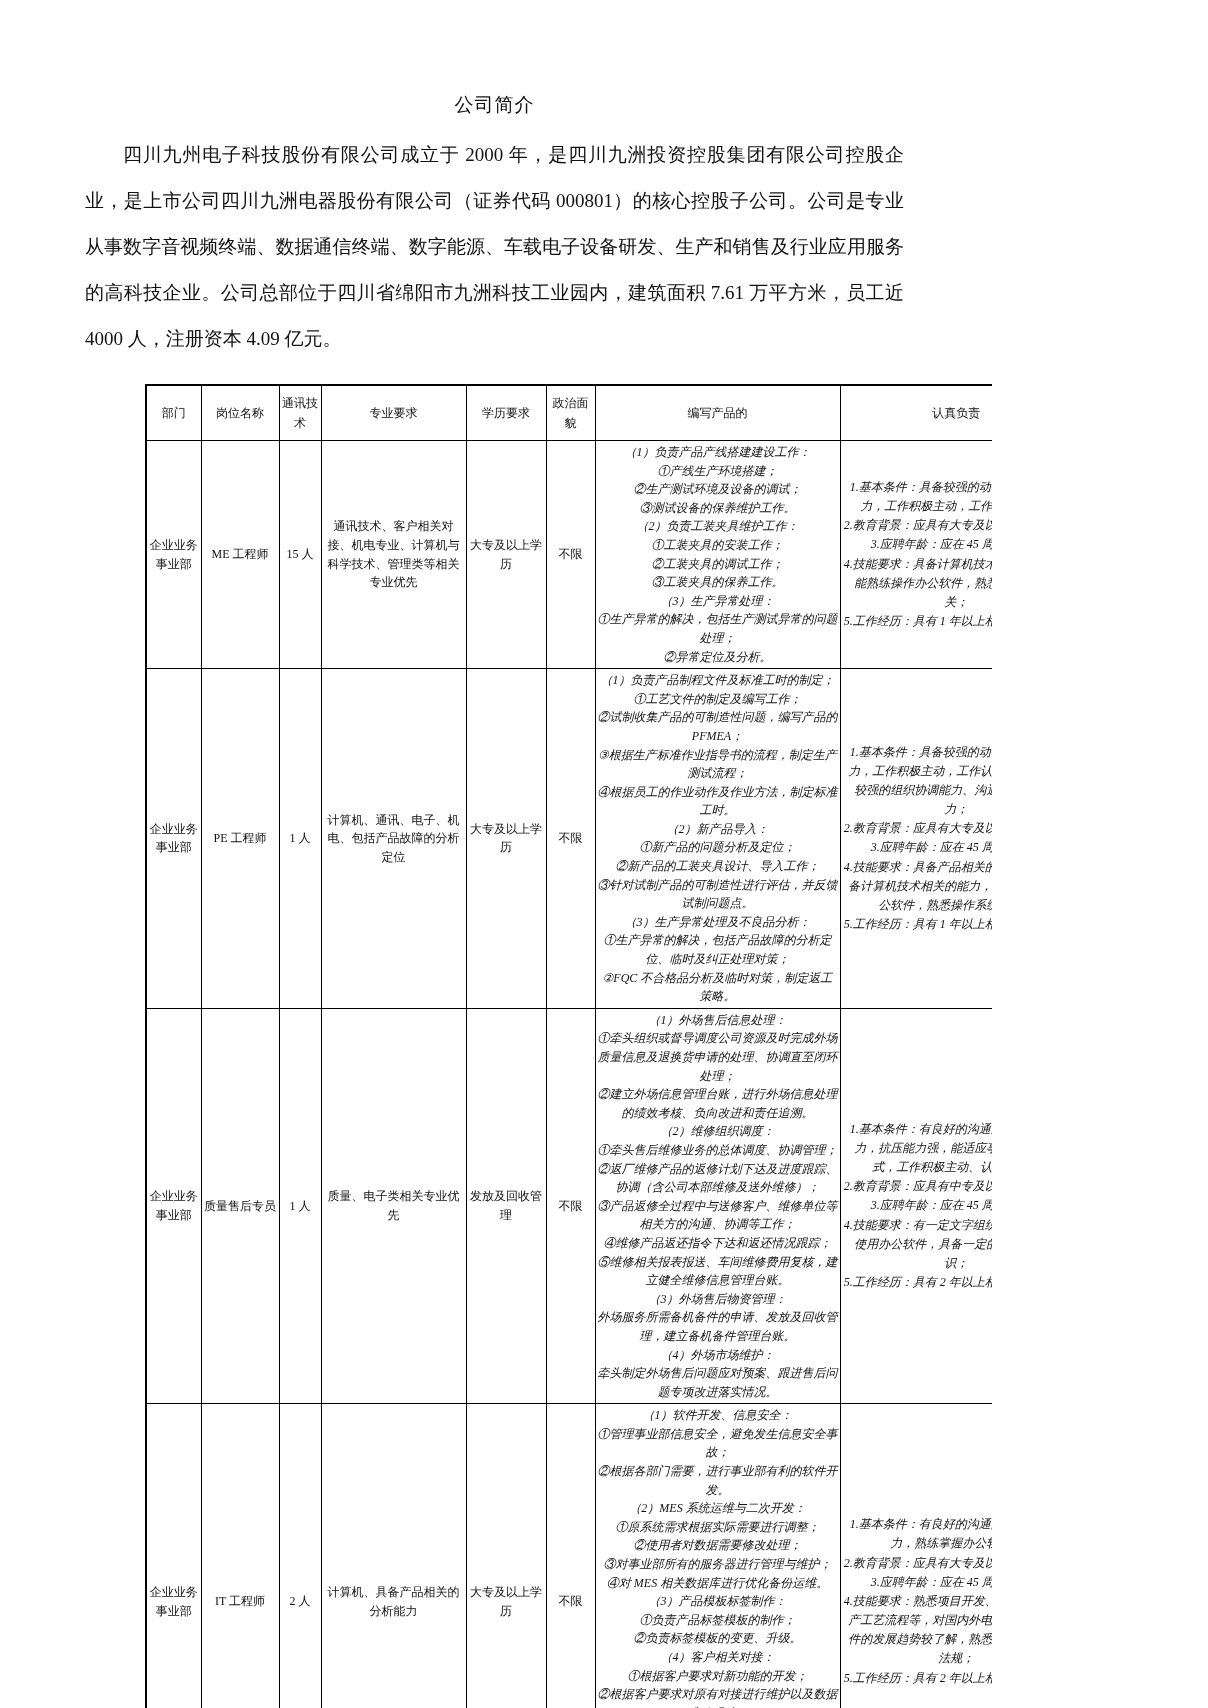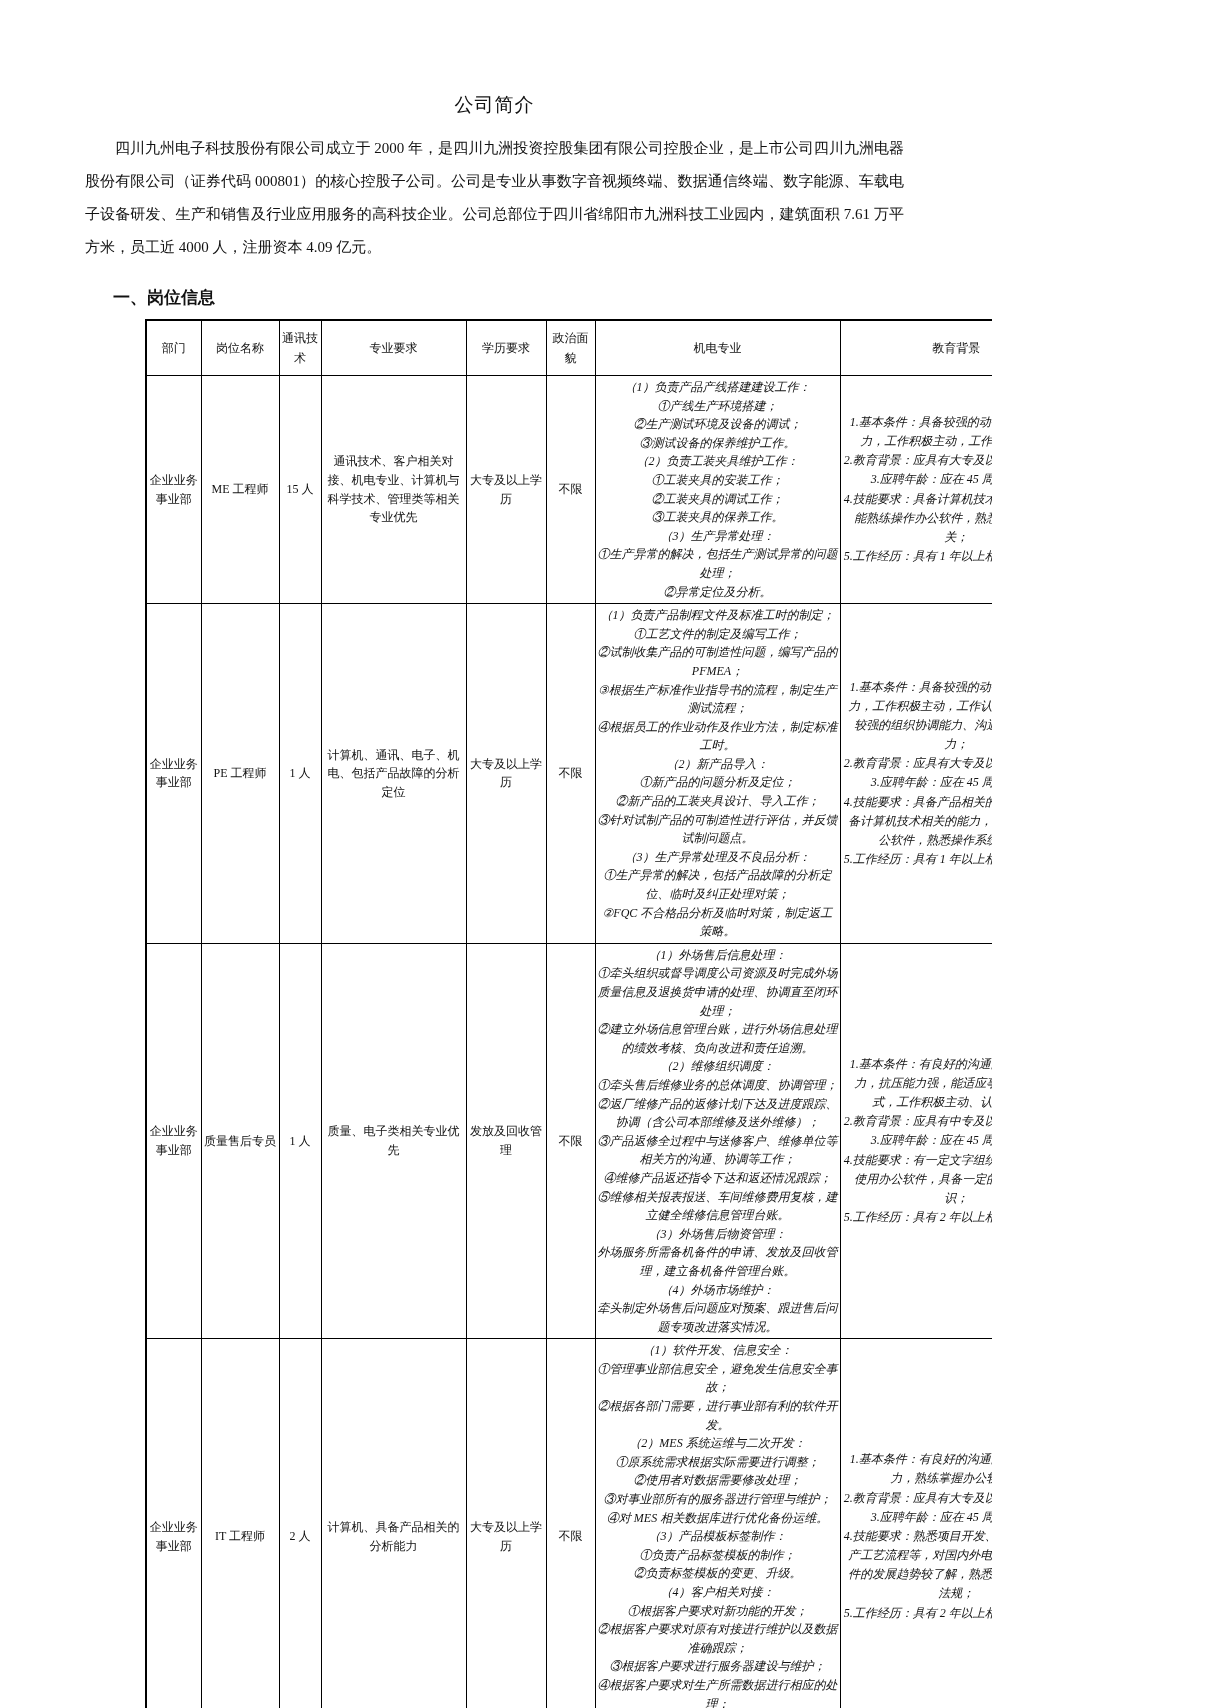--- a/index.html
+++ b/index.html
@@ -6,21 +6,21 @@
   .page{
     width:992px;height:1708px;overflow:hidden;box-sizing:border-box;
     padding:92px 88px 30px 85px;background:#fff;color:#111;
     font-family:"Liberation Serif","DejaVu Serif",serif;
   }
   .doc-title{
     text-align:center;font-size:19px;letter-spacing:1px;
     margin:0 0 14px 0;font-weight:400;
   }
   .intro{
-    font-size:15px;line-height:33px;text-align:justify;
+    font-size:19px;line-height:46px;text-align:justify;
     text-indent:2em;margin:0 0 22px 0;
   }
   .section-heading{
     font-family:"Liberation Sans","DejaVu Sans",sans-serif;
     font-weight:700;font-size:17px;margin:0 0 10px 28px;
   }
   table.positions{
     border-collapse:collapse;table-layout:fixed;
     margin-left:60px;width:927px;
     font-size:12px;border:2px solid #000;
@@ -33,43 +33,42 @@
   table.positions thead th{height:50px;line-height:1.7;}
   td.multi{white-space:pre-line;line-height:1.32;padding:4px 3px;font-style:italic;}
   td.multi.qual{line-height:1.6;}
 </style>
 </head>
 <body>
 
 <div class="page">
   <h1 class="doc-title">公司简介</h1>
   <p class="intro">四川九州电子科技股份有限公司成立于 2000 年，是四川九洲投资控股集团有限公司控股企业，是上市公司四川九洲电器股份有限公司（证券代码 000801）的核心控股子公司。公司是专业从事数字音视频终端、数据通信终端、数字能源、车载电子设备研发、生产和销售及行业应用服务的高科技企业。公司总部位于四川省绵阳市九洲科技工业园内，建筑面积 7.61 万平方米，员工近 4000 人，注册资本 4.09 亿元。</p>
-  <div class="section-heading">一、岗位信息</div>
 
   <table class="positions">
     <colgroup>
       <col style="width:55px">
         <col style="width:78px">
         <col style="width:42px">
         <col style="width:145px">
       <col style="width:80px">
         <col style="width:49px">
         <col style="width:245px">
         <col style="width:233px">
     </colgroup>
     <thead>
       <tr>
         <th>部门</th>
         <th>岗位名称</th>
         <th>通讯技术</th>
         <th>专业要求</th>
         <th>学历要求</th>
         <th>政治面貌</th>
-        <th>机电专业</th>
-        <th>教育背景</th>
+        <th>编写产品的</th>
+        <th>认真负责</th>
       </tr>
     </thead>
     <tbody>
   <tr>
     <td>企业业务事业部</td>
     <td>ME 工程师</td>
     <td>15 人</td>
     <td>通讯技术、客户相关对接、机电专业、计算机与科学技术、管理类等相关专业优先</td>
     <td>大专及以上学历</td>
     <td>不限</td>

